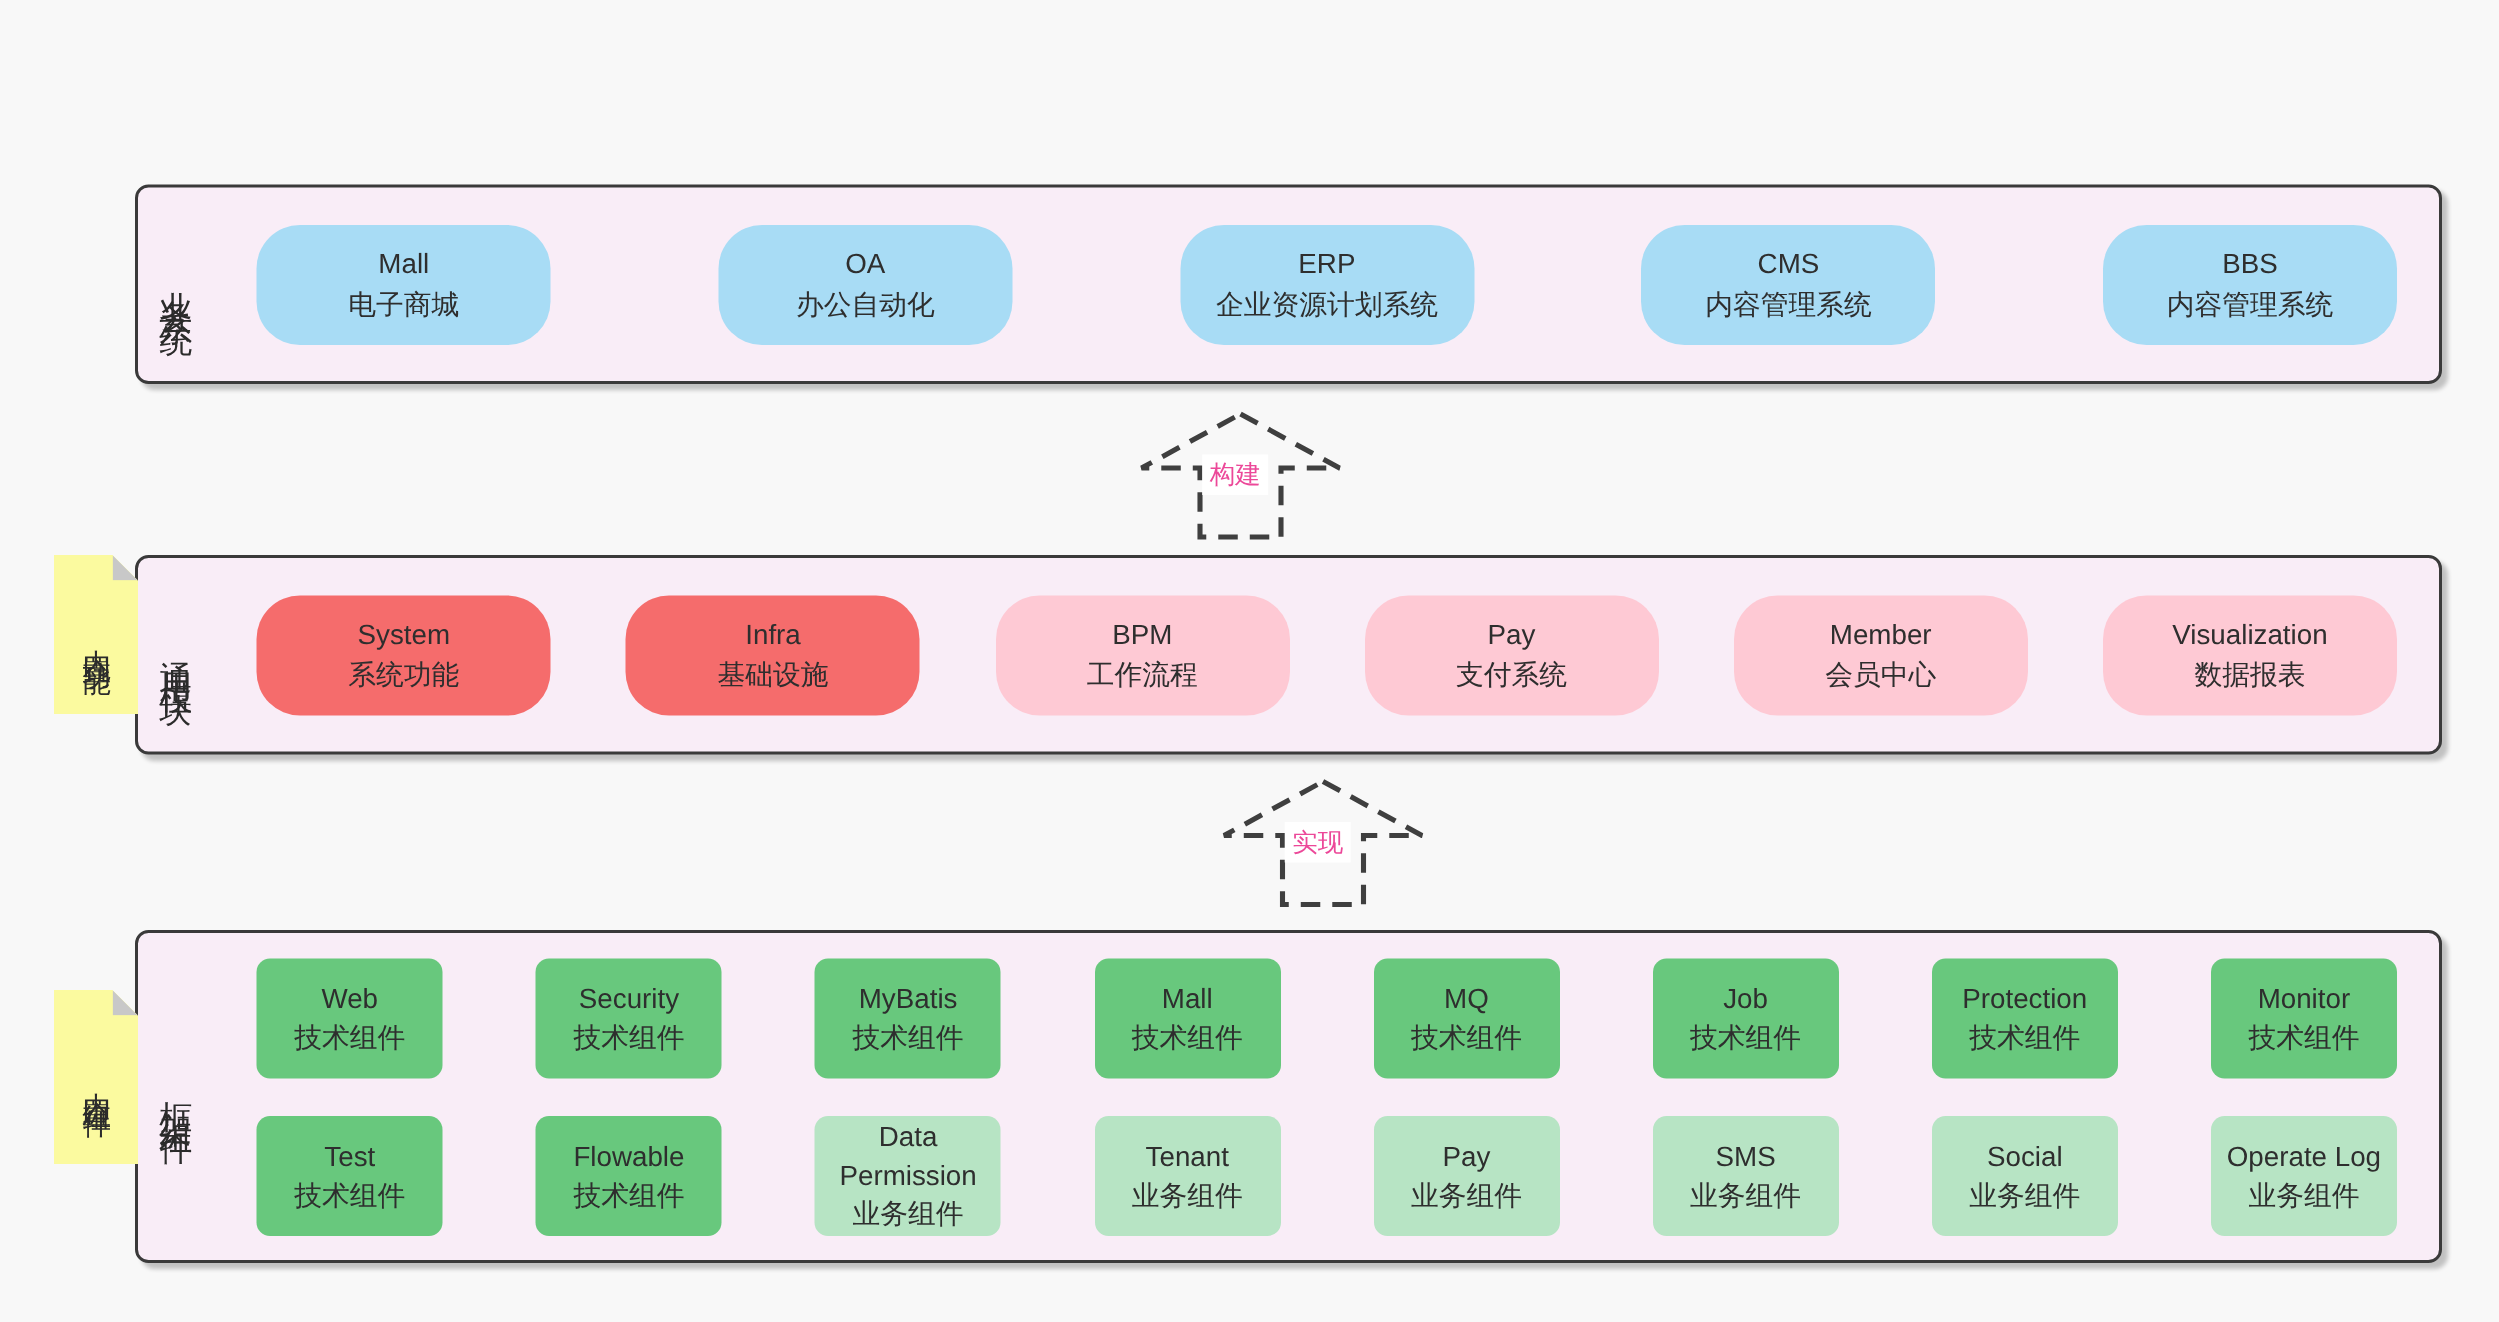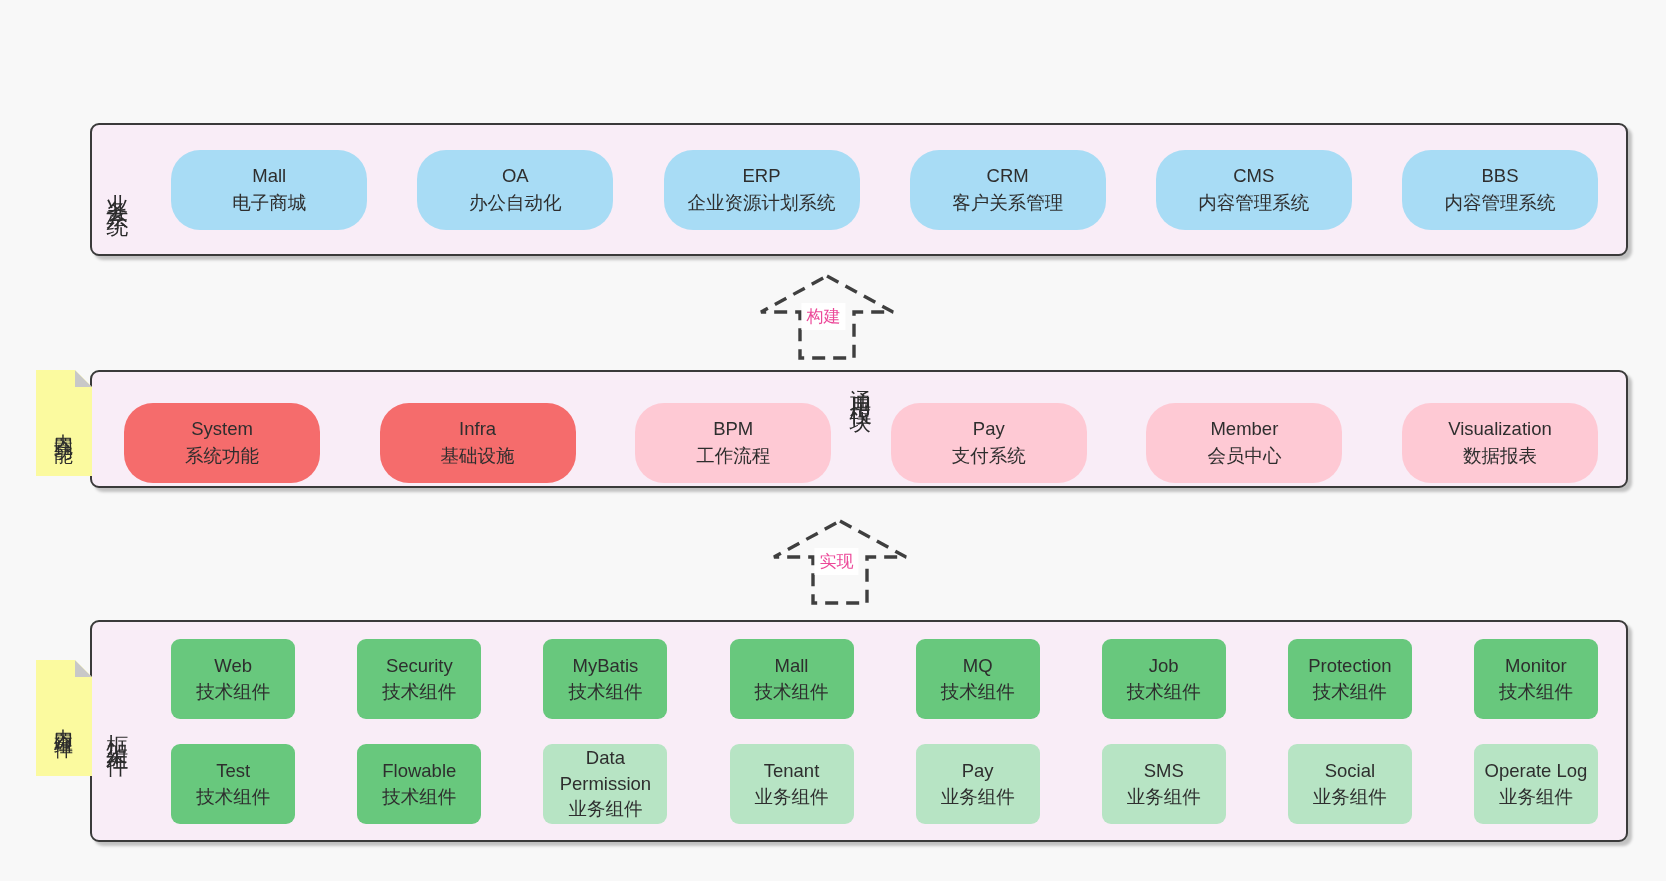--- a/index.html
+++ b/index.html
@@ -20,21 +20,21 @@
     left:90px;
     width:1538px;
     background: var(--band-bg, #f9edf7);
     border: 2px solid var(--band-border, #3a3a3a);
     border-radius: 9px;
     box-shadow: 4px 4px 3px rgba(0,0,0,0.22);
     display:flex;
     align-items:stretch;
   }
   .band-1 { top:123px; height:133px; }
-  .band-2 { top:370px; height:118px;flex-direction:column; }
+  .band-2 { top:370px; height:133px; }
   .band-3 { top:620px; height:222px; }
 
   .band-label {
     writing-mode: vertical-rl;
     text-orientation: upright;
     font-size: 22px;
     letter-spacing: 7px;
     color:#2b2b2b;
     align-self:center;
     margin-left: 13px;
@@ -106,21 +106,21 @@
     white-space: nowrap;
   }
 
   
   .arrow {
     position:absolute;
     width:140px;
     height:90px;
   }
   .arrow-1 { left:757px; top:272px; }
-  .arrow-2 { left:770px; top:517px; }
+  .arrow-2 { left:812px; top:517px; }
   .arrow svg { display:block; width:100%; height:100%; }
   .arrow path {
     fill:none;
     stroke: var(--arrow, #3f3f3f);
     stroke-width:3.4;
     stroke-dasharray:13 8;
   }
   .arrow-label {
     position:absolute;
     top:34%;
@@ -148,24 +148,20 @@
         </div>
         <div class="box blue">
           <span>OA</span>
           <span>办公自动化</span>
         </div>
         <div class="box blue">
           <span>ERP</span>
           <span>企业资源计划系统</span>
         </div>
         <div class="box blue">
-          <span>CRM</span>
-          <span>客户关系管理</span>
-        </div>
-        <div class="box blue">
           <span>CMS</span>
           <span>内容管理系统</span>
         </div>
         <div class="box blue">
           <span>BBS</span>
           <span>内容管理系统</span>
         </div>
       </div>
     </div>
   </div>

